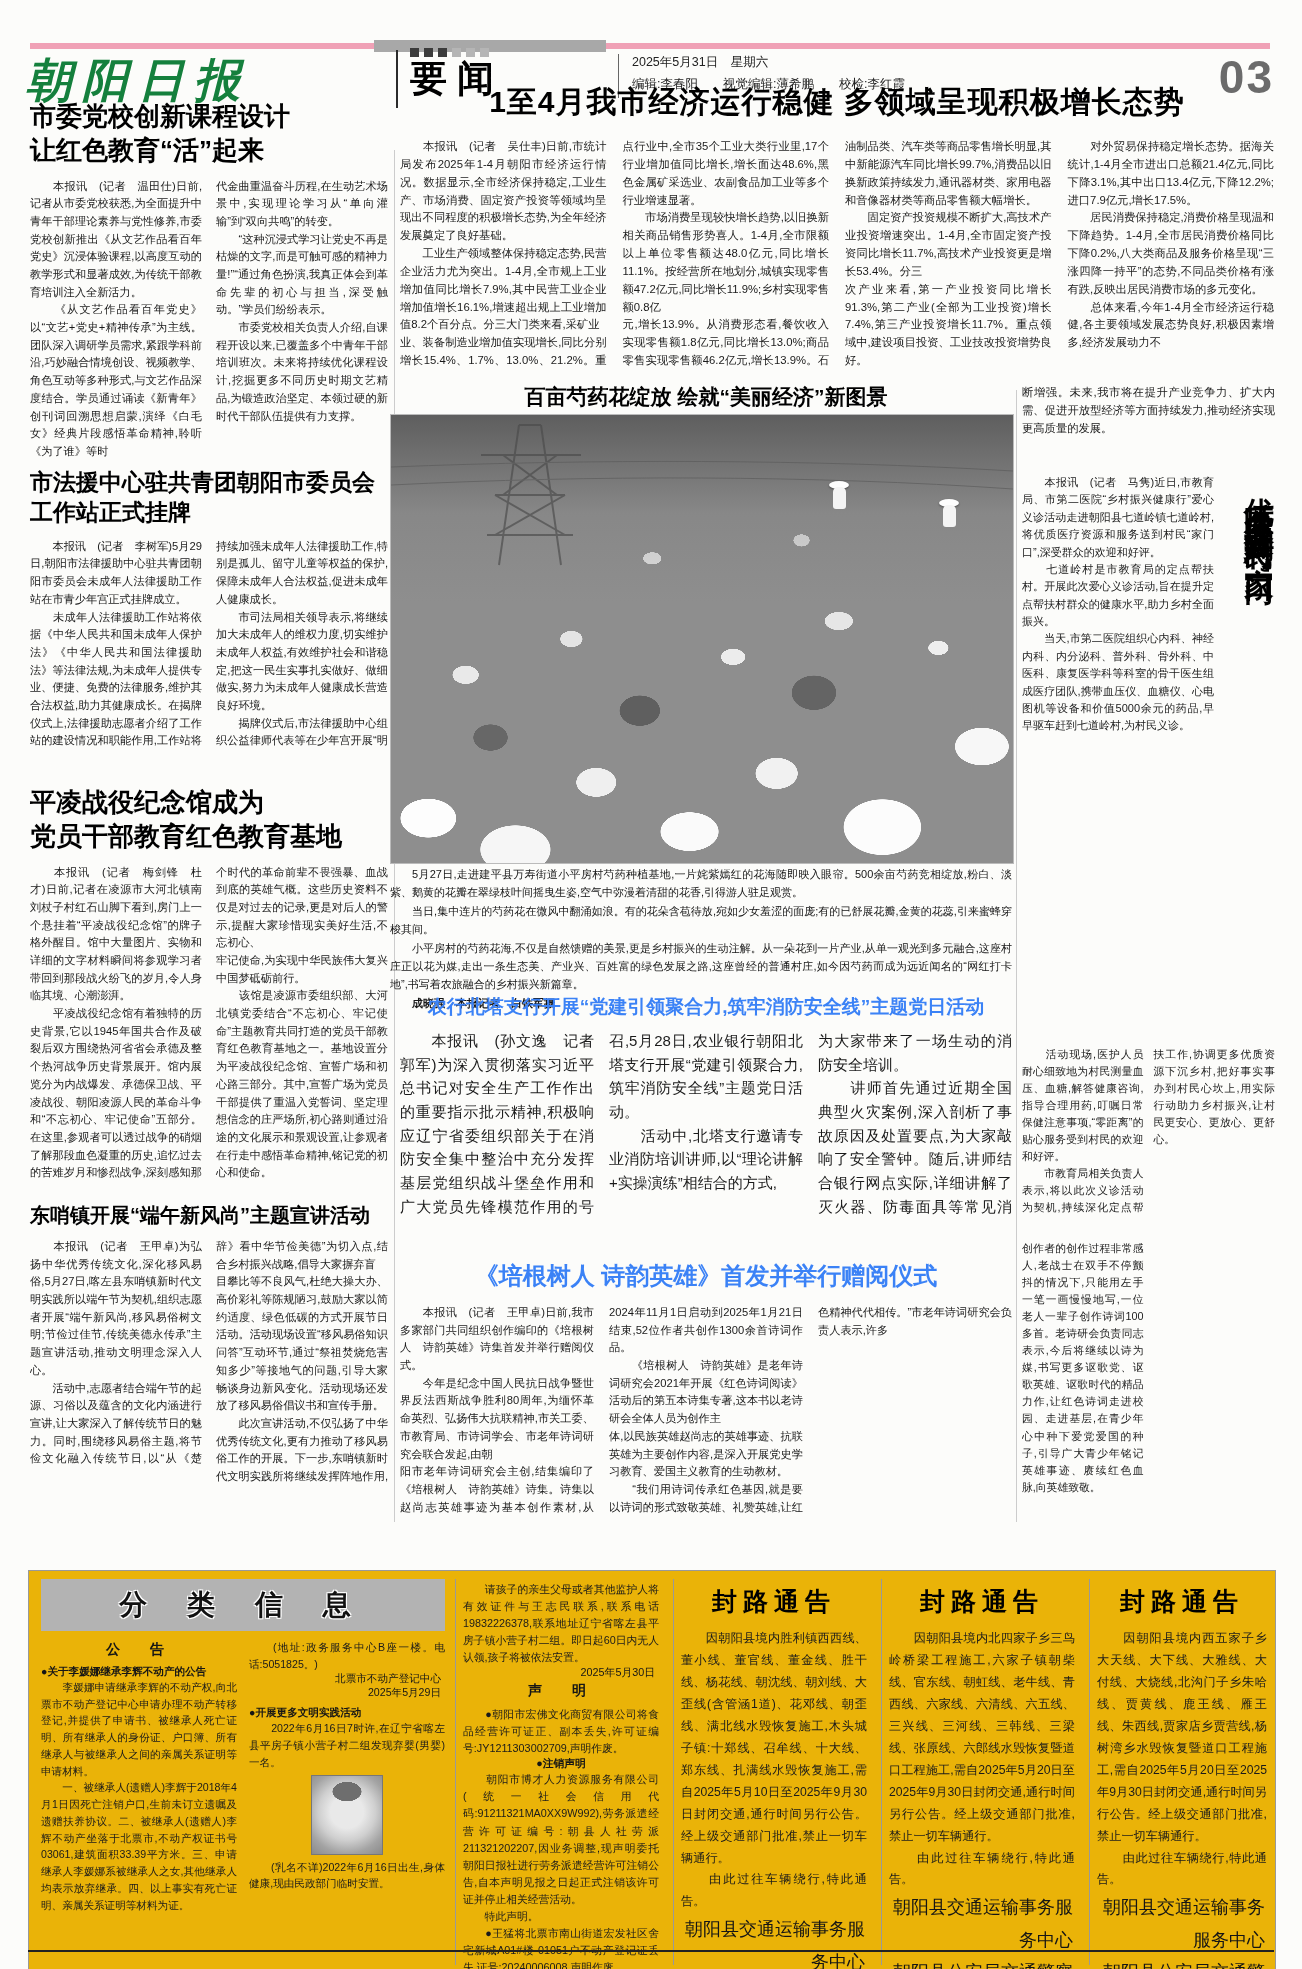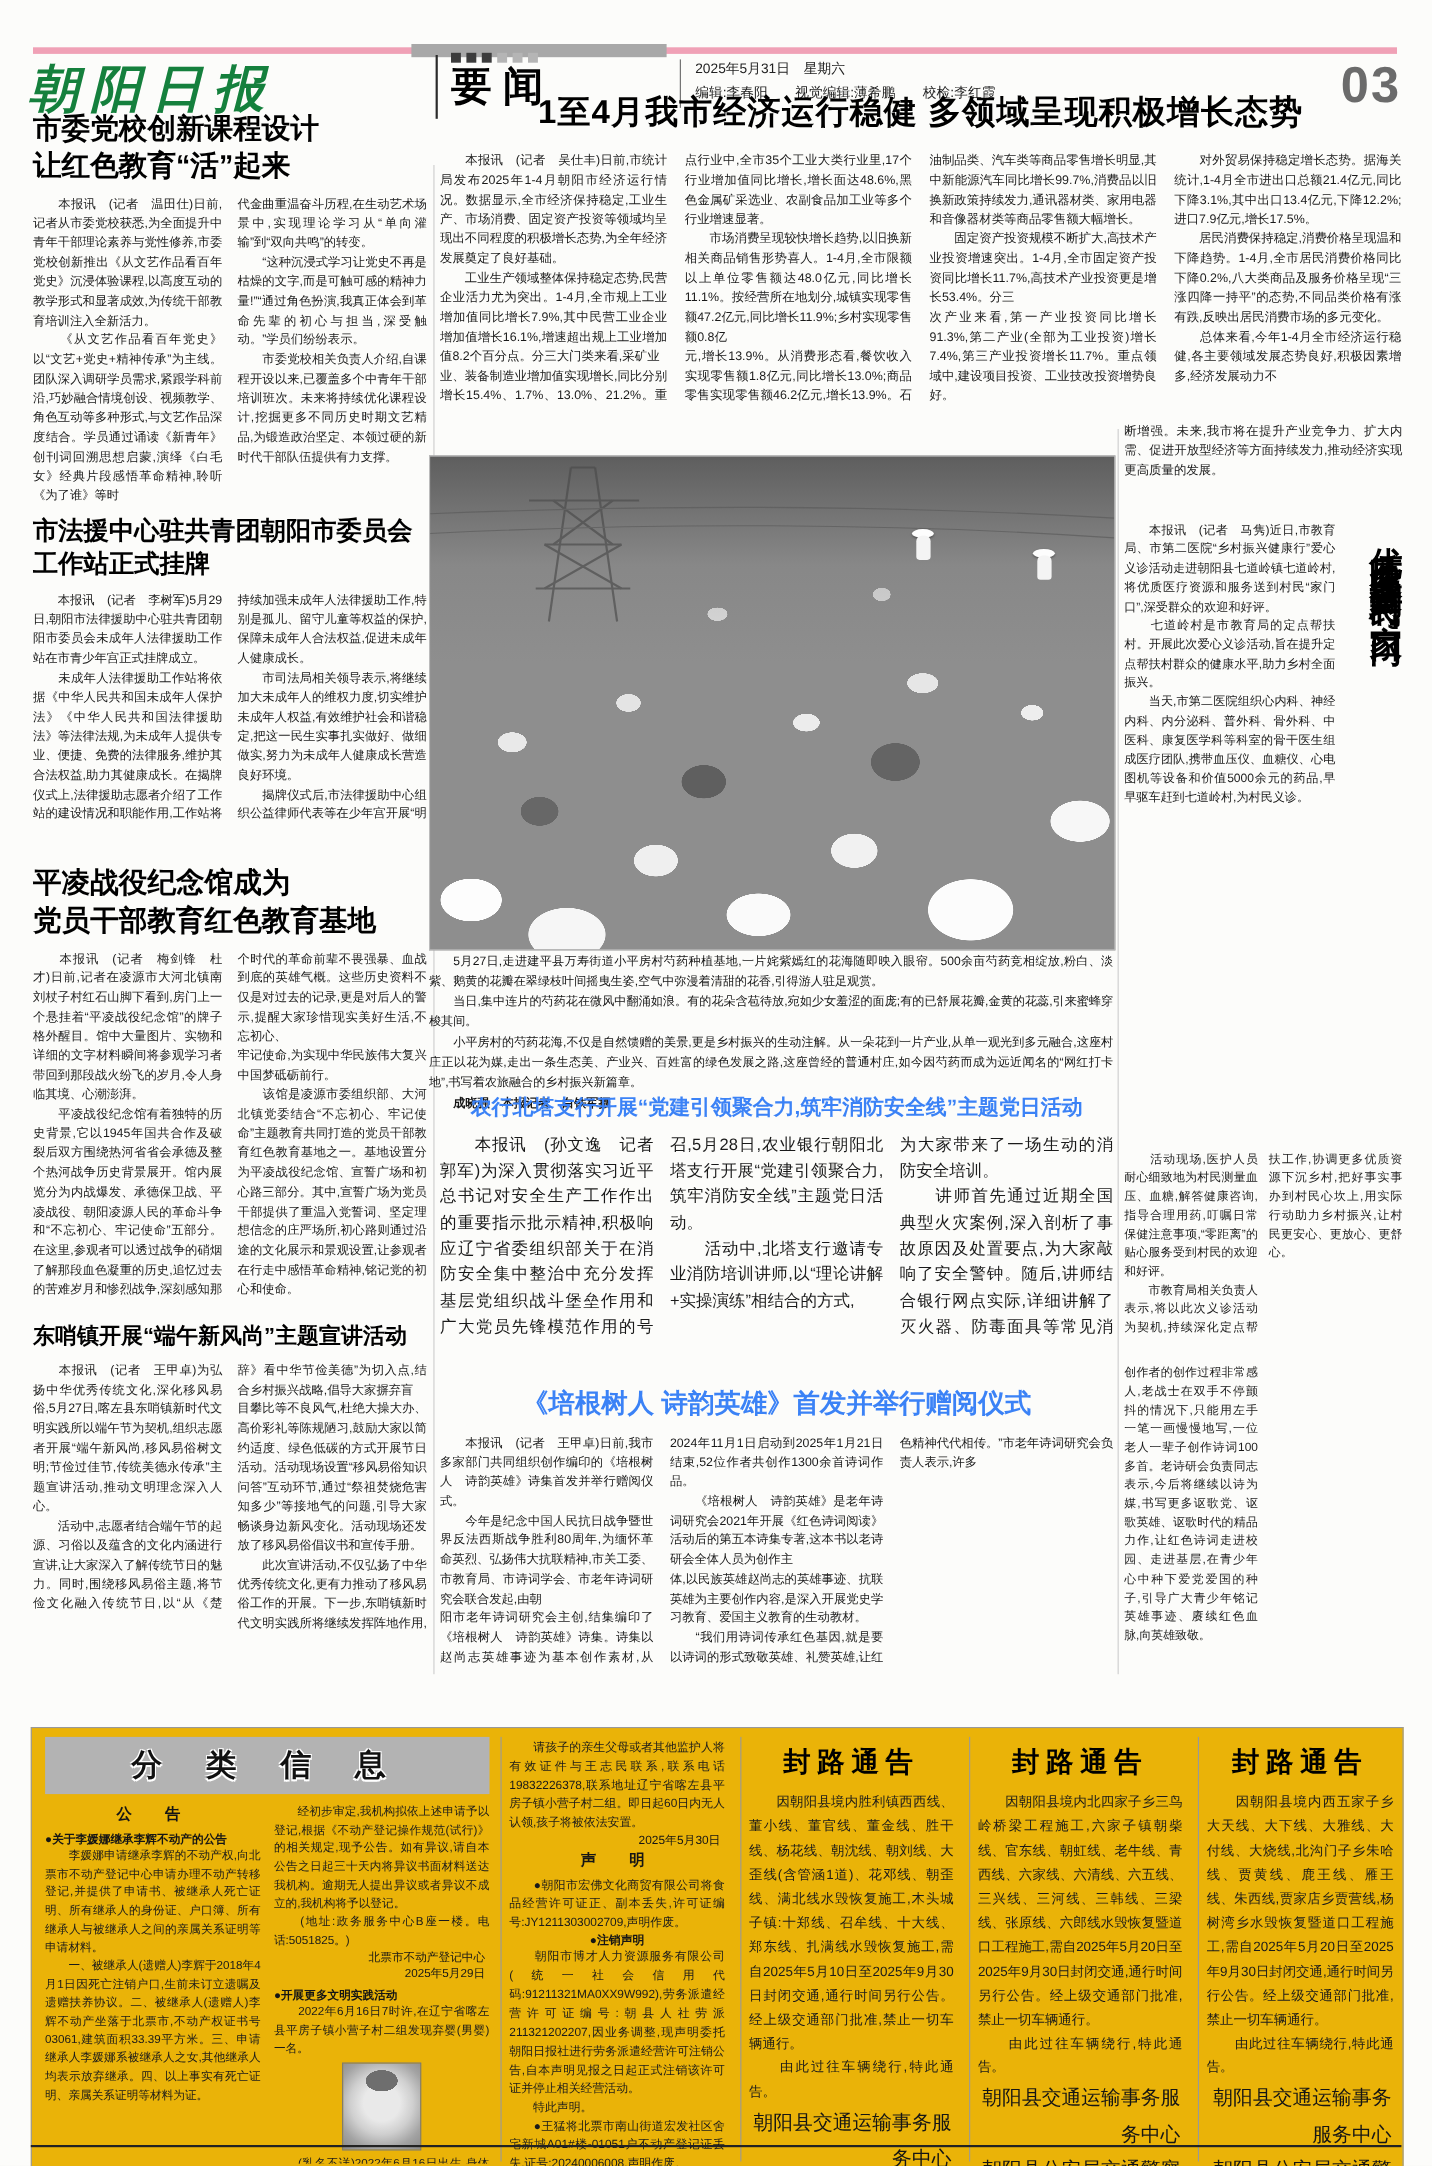--- a/index.html
+++ b/index.html
@@ -180,20 +180,21 @@
     <div class="flow">业、装备制造业增加值实现增长,同比分别增长15.4%、1.7%、13.0%、21.2%。重点行业中,全市35个工业大类行业里,17个行业增加值同比增长,增长面达48.6%,黑色金属矿采选业、农副食品加工业等多个行业增速显著。
 　　市场消费呈现较快增长趋势,以旧换新相关商品销售形势喜人。1-4月,全市限额以上单位零售额达48.0亿元,同比增长11.1%。按经营所在地划分,城镇实现零售额47.2亿元,同比增长11.9%;乡村实现零售额0.8亿</div>
     <div class="flow">元,增长13.9%。从消费形态看,餐饮收入实现零售额1.8亿元,同比增长13.0%;商品零售实现零售额46.2亿元,增长13.9%。石油制品类、汽车类等商品零售增长明显,其中新能源汽车同比增长99.7%,消费品以旧换新政策持续发力,通讯器材类、家用电器和音像器材类等商品零售额大幅增长。
 　　固定资产投资规模不断扩大,高技术产业投资增速突出。1-4月,全市固定资产投资同比增长11.7%,高技术产业投资更是增长53.4%。分三</div>
     <div class="flow">次产业来看,第一产业投资同比增长91.3%,第二产业(全部为工业投资)增长7.4%,第三产业投资增长11.7%。重点领域中,建设项目投资、工业技改投资增势良好。
 　　对外贸易保持稳定增长态势。据海关统计,1-4月全市进出口总额21.4亿元,同比下降3.1%,其中出口13.4亿元,下降12.2%;进口7.9亿元,增长17.5%。
 　　居民消费保持稳定,消费价格呈现温和下降趋势。1-4月,全市居民消费价格同比下降0.2%,八大类商品及服务价格呈现“三涨四降一持平”的态势,不同品类价格有涨有跌,反映出居民消费市场的多元变化。
 　　总体来看,今年1-4月全市经济运行稳健,各主要领域发展态势良好,积极因素增多,经济发展动力不</div>
   </div>
 
+  <div class="peony-h">百亩芍药花绽放  绘就“美丽经济”新图景</div>
   <div class="photo">
     <svg width="622" height="210" viewBox="0 0 622 210" style="position:absolute;left:0;top:0;opacity:.65;">
       <g stroke="#4a4a4a" stroke-width="2" fill="none">
         <path d="M128 10 L108 150 M150 10 L170 150"></path>
         <path d="M128 10 L150 10 M112 40 L166 40 M104 80 L174 80 M96 120 L182 120"></path>
         <path d="M112 40 L166 80 M166 40 L112 80 M104 80 L174 120 M174 80 L104 120"></path>
         <path d="M90 40 L112 40 M166 40 L190 40"></path>
       </g>
       <g stroke="#5a5a5a" stroke-width="1">
         <path d="M0 52 C 200 44, 420 44, 622 56" fill="none"></path>
@@ -261,21 +262,20 @@
     <div class="cls-a">
       <div class="banner">分 类 信 息</div>
       <div class="a-body">
         <div class="a-sub">
           <div class="sec-head">公　告</div>
           <div class="item-t">●关于李媛娜继承李辉不动产的公告</div>
           <div class="flow">　　李媛娜申请继承李辉的不动产权,向北票市不动产登记中心申请办理不动产转移登记,并提供了申请书、被继承人死亡证明、所有继承人的身份证、户口簿、所有继承人与被继承人之间的亲属关系证明等申请材料。</div>
           <div class="flow">　　一、被继承人(遗赠人)李辉于2018年4月1日因死亡注销户口,生前未订立遗嘱及遗赠扶养协议。二、被继承人(遗赠人)李辉不动产坐落于北票市,不动产权证书号03061,建筑面积33.39平方米。三、申请继承人李媛娜系被继承人之女,其他继承人均表示放弃继承。四、以上事实有死亡证明、亲属关系证明等材料为证。</div>
         </div>
         <div class="a-sub">
-          <div class="flow">　　经初步审定,我机构拟依上述申请予以登记,根据《不动产登记操作规范(试行)》的相关规定,现予公告。如有异议,请自本公告之日起三十天内将异议书面材料送达我机构。逾期无人提出异议或者异议不成立的,我机构将予以登记。</div>
           <div class="flow">　　(地址:政务服务中心B座一楼。电话:5051825。)</div>
           <div class="sign-r">北票市不动产登记中心</div>
           <div class="sign-r">2025年5月29日</div>
           <div class="babybox">
             <div class="item-t">●开展更多文明实践活动</div>
             <div class="flow">　　2022年6月16日7时许,在辽宁省喀左县平房子镇小营子村二组发现弃婴(男婴)一名。</div>
             <div class="babyphoto"></div>
             <div class="flow">　　(乳名不详)2022年6月16日出生,身体健康,现由民政部门临时安置。</div>
           </div>
         </div>

